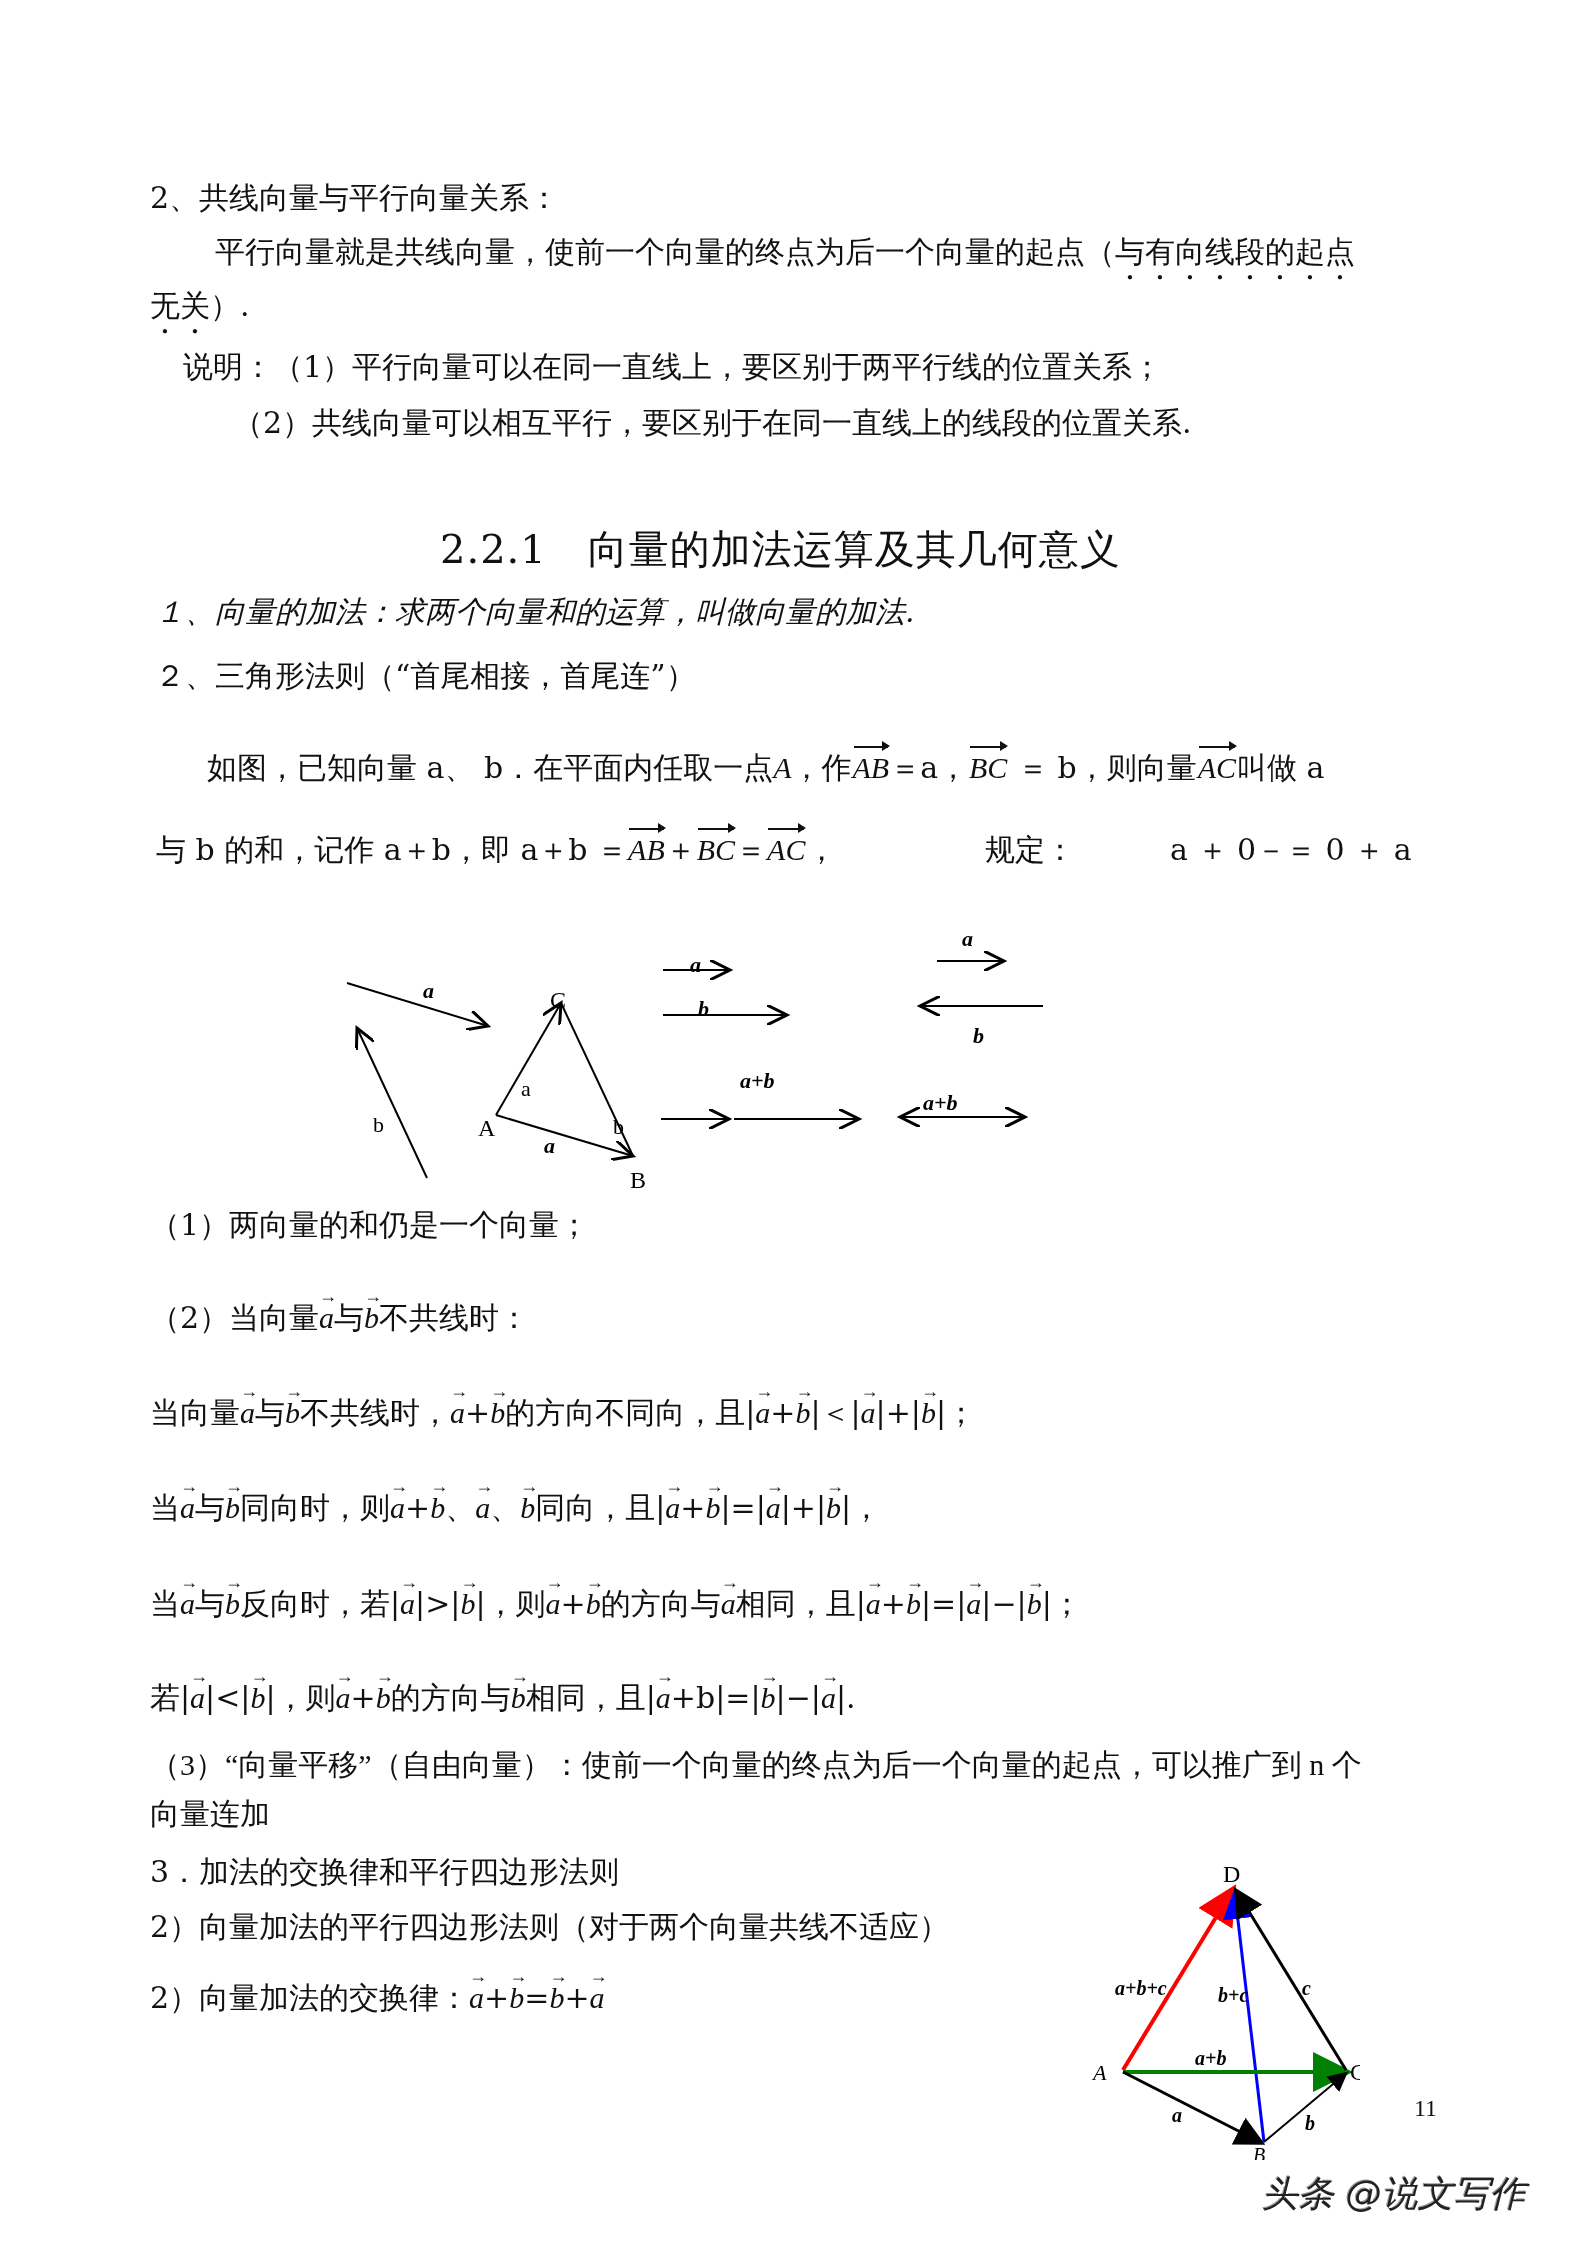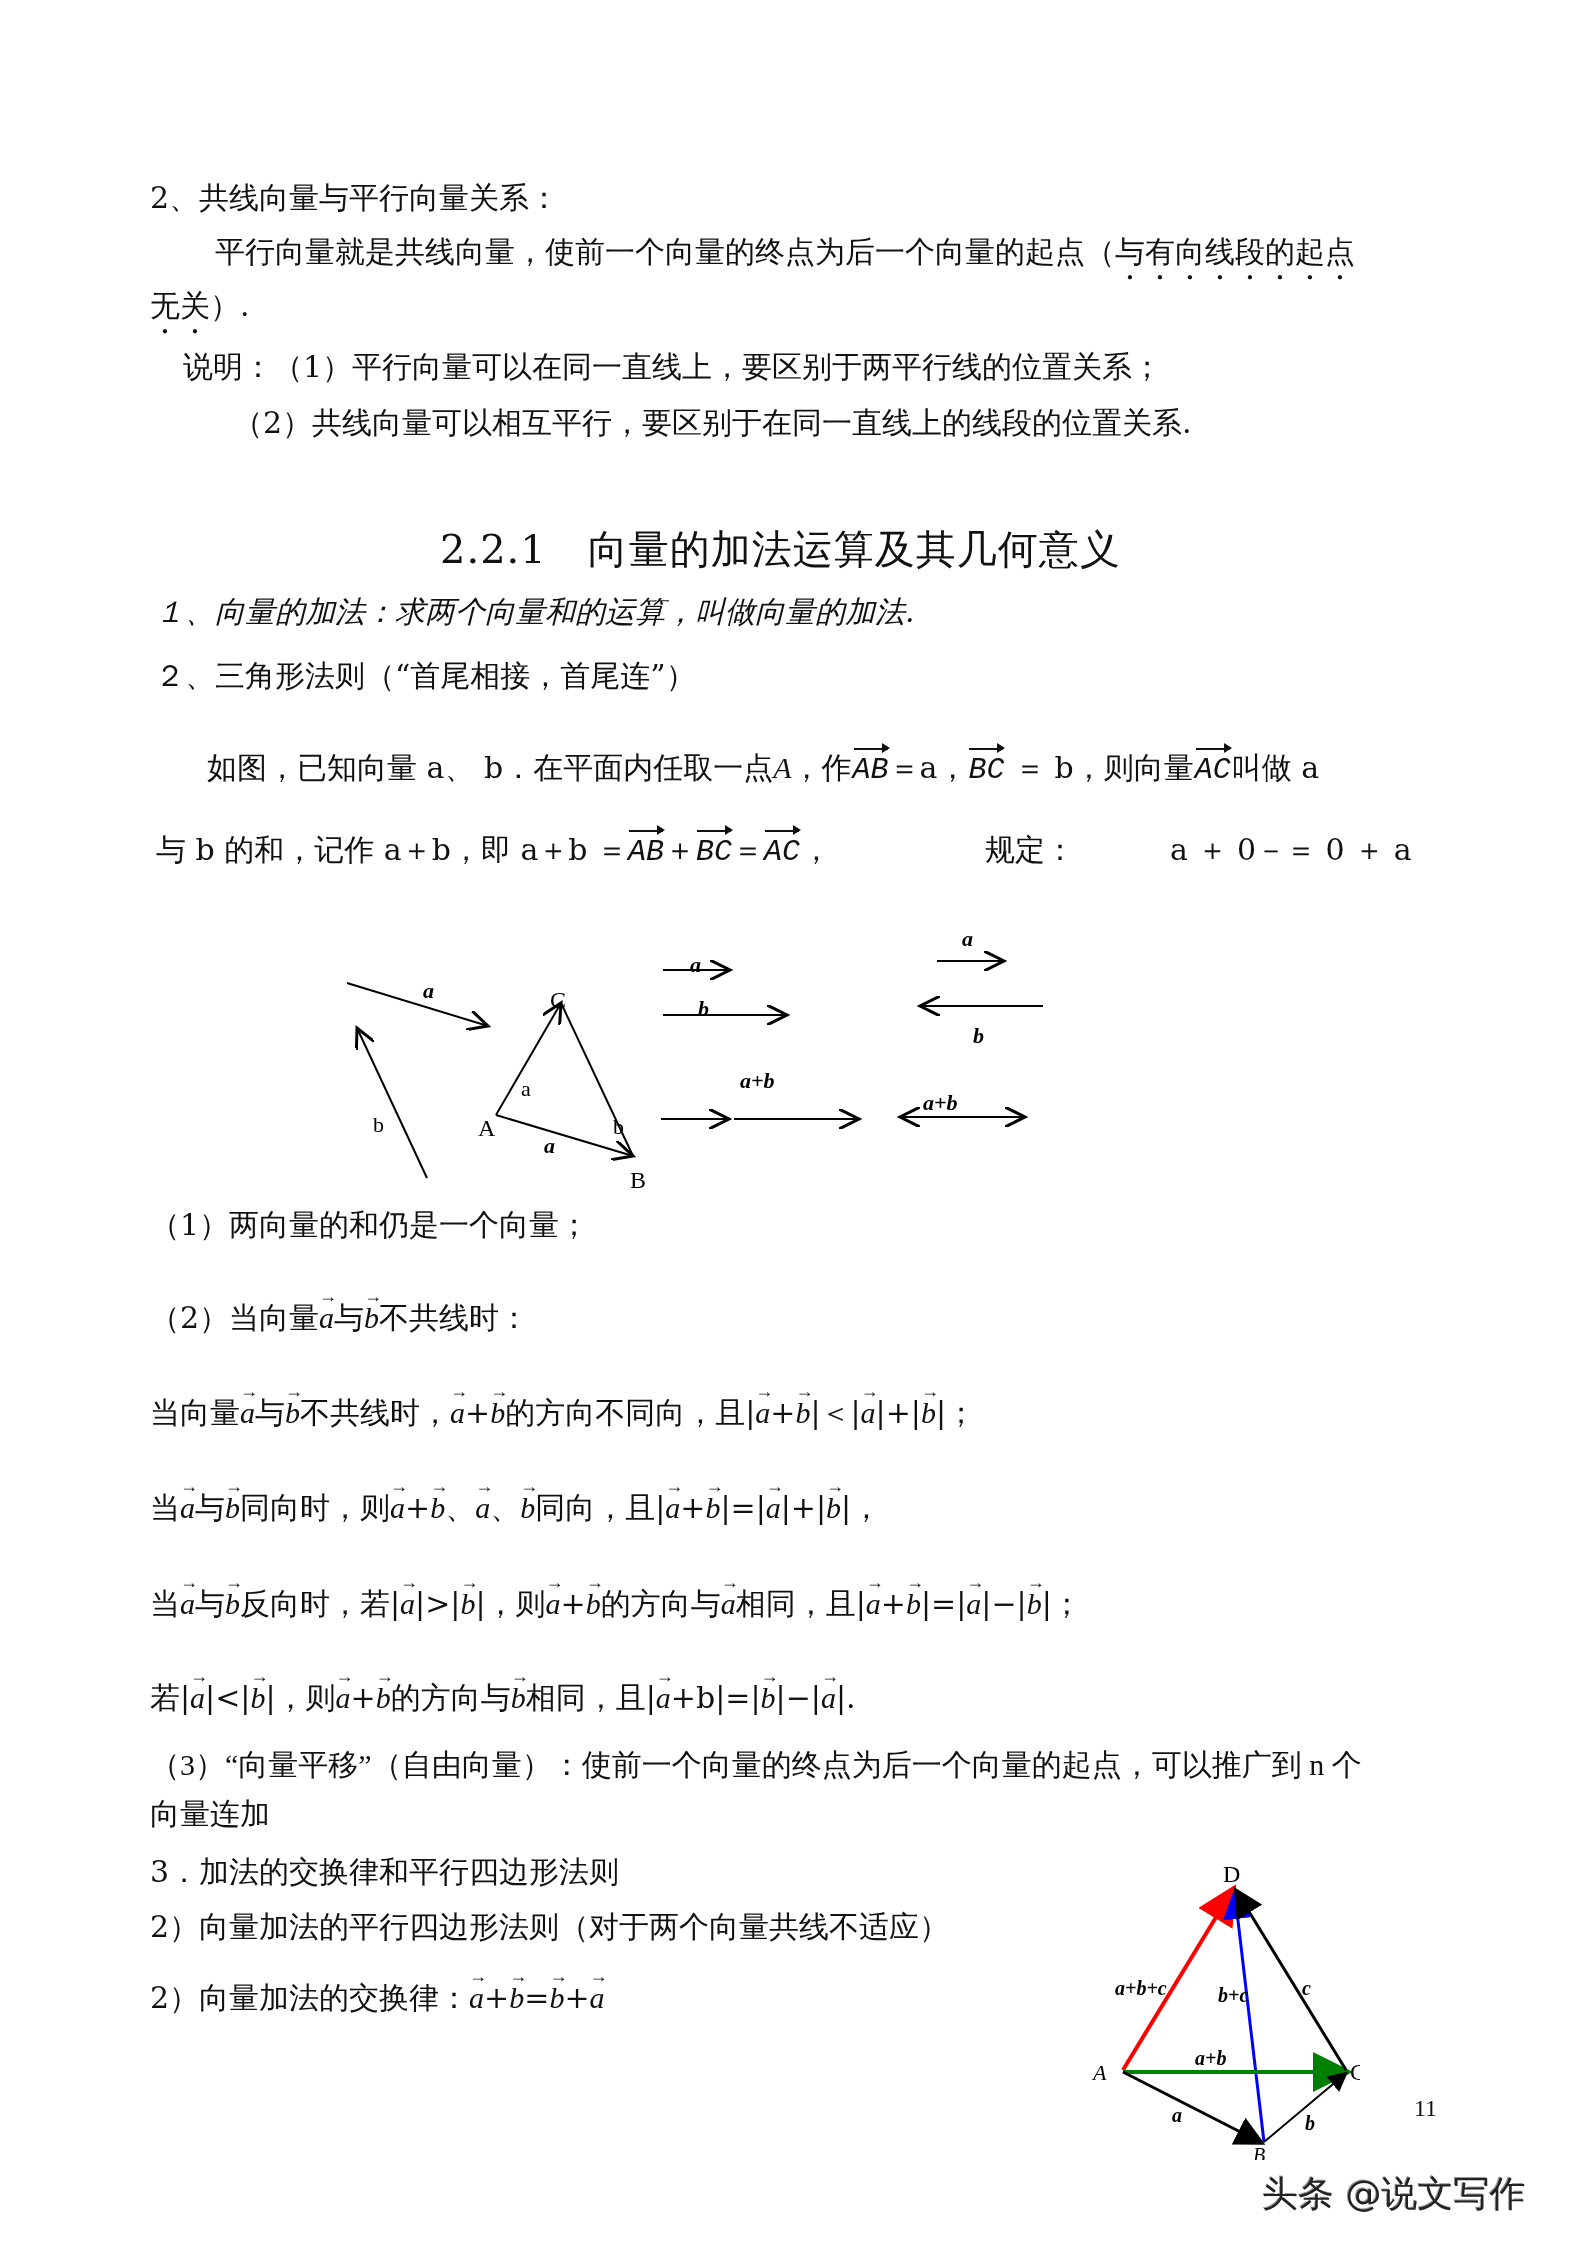--- a/index.html
+++ b/index.html
@@ -1,29 +1,29 @@
 <!DOCTYPE html>
 <html><head>
 <meta charset="utf-8">
 <style>
   html,body{margin:0;padding:0;background:#fff;}
   body{width:1587px;height:2245px;position:relative;overflow:hidden;
        font-family:"DejaVu Serif","Liberation Serif",serif;color:#111;}
   .line{position:absolute;white-space:nowrap;font-size:30px;line-height:40px;}
   .h{position:absolute;font-size:40px;line-height:50px;white-space:nowrap;letter-spacing:1px;}
   .dots{text-emphasis:dot;-webkit-text-emphasis:dot;text-emphasis-position:under;margin-top:12px;-webkit-text-emphasis-position:under;}
-  .vec{position:relative;display:inline-block;font-style:italic;font-family:Liberation Mono, monospace;padding:0 1px;}
+  .vec{position:relative;display:inline-block;font-style:italic;font-family:Liberation Serif, serif;padding:0 1px;}
   .vec::before{content:"";position:absolute;left:2px;right:2px;top:-2px;border-top:2px solid #111;}
   .vec::after{content:"";position:absolute;right:0px;top:-7px;border-left:8px solid #111;border-top:5px solid transparent;border-bottom:5px solid transparent;}
   .sv{position:relative;display:inline-block;font-style:italic;font-family:"Liberation Serif",serif;}
   .sv::before{content:"→";position:absolute;left:0;top:-22px;font-size:18px;font-style:normal;}
   .abs{font-family:"Liberation Serif",serif;}
   svg text{font-family:"Liberation Serif",serif;}
   .pagenum{position:absolute;font-family:"Liberation Serif",serif;font-size:24px;}
-  .wm{position:absolute;font-family:"DejaVu Sans",sans-serif;font-size:36px;color:#222;text-shadow:2px 2px 0 #fff,-1px -1px 0 #999;}
+  .wm{position:absolute;font-family:"DejaVu Sans",sans-serif;font-size:36px;color:#222;text-shadow:2px 2px 0 #fff,-1px -1px 0 #999;font-style:italic;}
 </style>
 </head>
 <body>
 
 <div class="line" style="left:150px;top:178px;">2、共线向量与平行向量关系：</div>
 <div class="line" style="left:215px;top:232px;">
   <span>平行向量就是共线向量，使前一个向量的终点为后一个向量的起点（</span><span class="dots">与有向线段的起点</span>
 </div>
 <div class="line" style="left:150px;top:286px;">
   <span class="dots">无关</span><span>）.</span>

